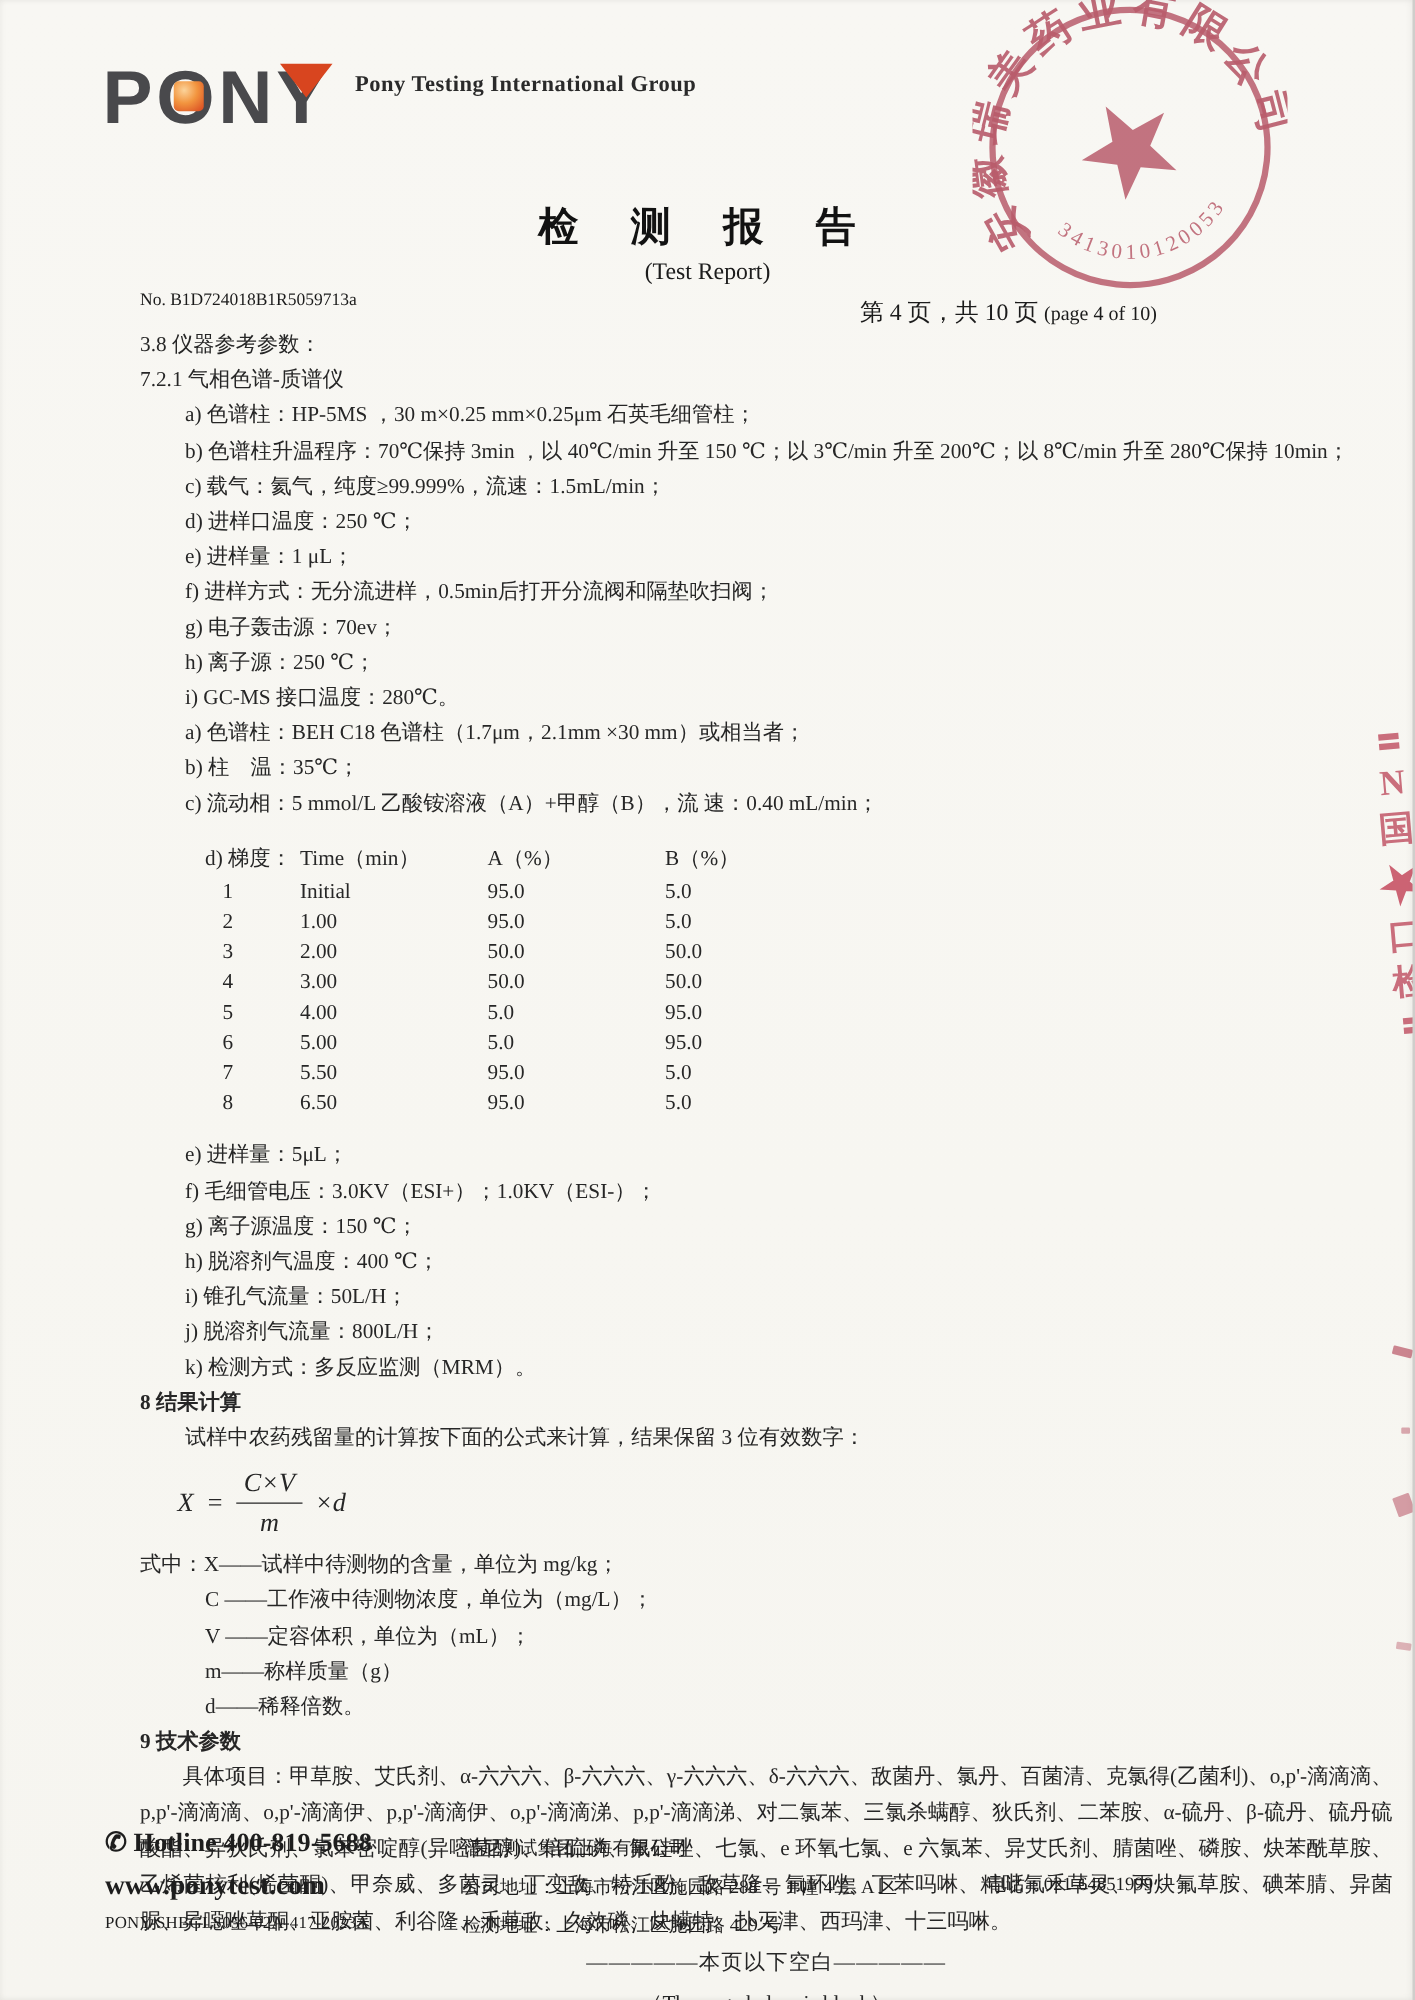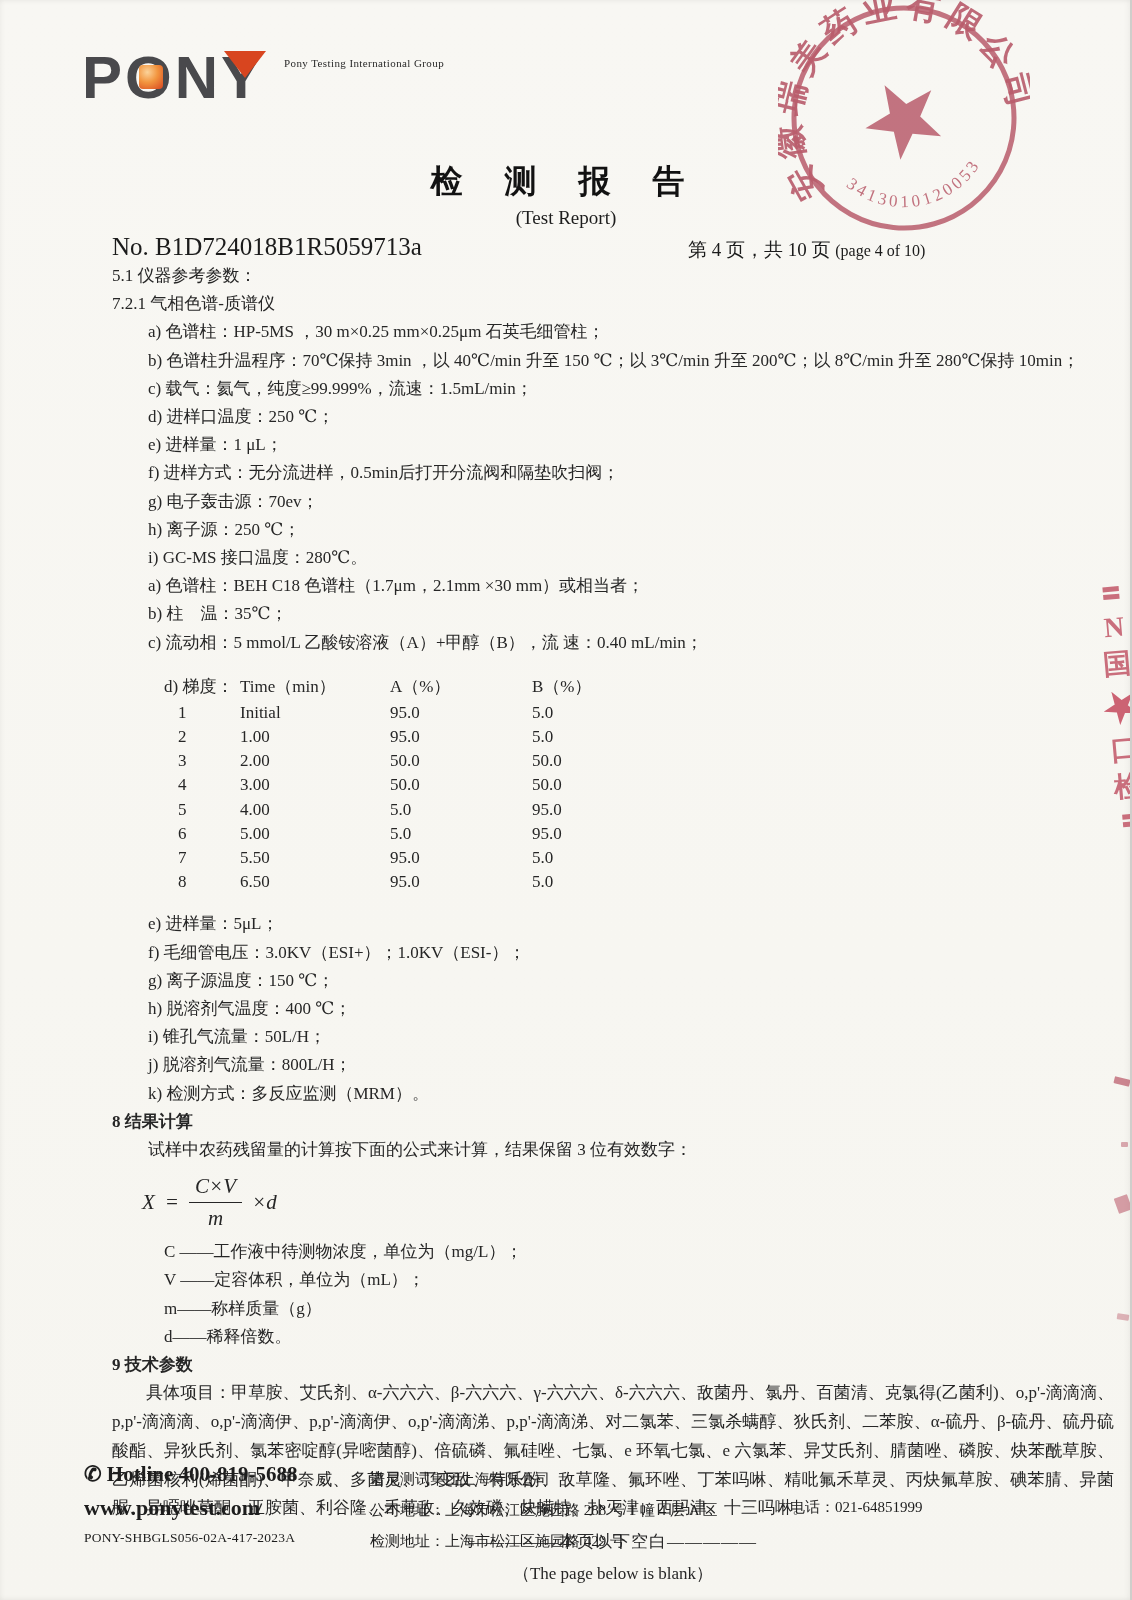--- a/index.html
+++ b/index.html
@@ -17,26 +17,26 @@
     font-family:"Liberation Sans","DejaVu Sans",sans-serif;
     font-weight:900;font-size:60px;line-height:1;letter-spacing:3px;color:#49494c;
   }
   .logo-o-accent{position:absolute;left:57px;top:17px;width:24px;height:24px;border-radius:4px;
     background:radial-gradient(circle at 35% 30%,#fbd39a 0%,#f2953f 45%,#d8451f 100%);}
   .logo-y-accent{position:absolute;left:142px;top:3px;width:0;height:0;
     border-left:21px solid transparent;border-right:21px solid transparent;
     border-top:27px solid #d8451f;}
   .logo-right{padding-top:4px;}
   .logo-cn{font-size:30px;font-weight:700;letter-spacing:15px;color:#151515;}
-  .logo-en{font-size:11px;font-weight:400;color:#2a2a2a;margin-top:5px;letter-spacing:.4px;text-align:center;}
+  .logo-en{font-size:18px;font-weight:700;color:#2a2a2a;margin-top:5px;letter-spacing:.4px;text-align:center;}
   
   .title-block{position:absolute;left:0;top:160px;width:100%;text-align:center;}
   .title-cn{font-size:32px;font-weight:600;letter-spacing:17px;color:#121212;}
   .title-en{font-size:19px;margin-top:3px;color:#1c1c1c;}
-  .report-no{position:absolute;left:112px;top:233px;font-size:25px;color:#1b1b1b;}
+  .report-no{position:absolute;left:112px;top:233px;font-size:14px;color:#1b1b1b;}
   .page-info{position:absolute;left:688px;top:237px;font-size:19px;color:#1b1b1b;white-space:nowrap;}
   .page-info .en{font-size:16px;}
   
   .content{position:absolute;left:112px;top:262px;width:1002px;font-size:17px;line-height:28.2px;}
   .ln{white-space:nowrap;}
   .ind{padding-left:36px;}
   .bold{font-weight:bold;}
   
   .grad{margin:16px;}
   .grad-row{display:grid;grid-template-columns:112px 150px 142px 400px;height:24.2px;line-height:24.2px;}
@@ -95,21 +95,21 @@
   </div>
 
   <div class="title-block">
     <div class="title-cn">检 测 报 告</div>
     <div class="title-en">(Test Report)</div>
   </div>
   <div class="report-no">No. B1D724018B1R5059713a</div>
   <div class="page-info"><span>第 4 页，共 10 页 </span><span class="en">(page 4 of 10)</span></div>
 
   <div class="content">
-    <div class="ln">5.1 仪器参考参数：</div>
+    <div class="ln">3.8 仪器参考参数：</div>
     <div class="ln">7.2.1 气相色谱-质谱仪</div>
     <div class="ln ind">a) 色谱柱：HP-5MS ，30 m×0.25 mm×0.25μm 石英毛细管柱；</div>
     <div class="ln ind">b) 色谱柱升温程序：70℃保持 3min ，以 40℃/min 升至 150 ℃；以 3℃/min 升至 200℃；以 8℃/min 升至 280℃保持 10min；</div>
     <div class="ln ind">c) 载气：氦气，纯度≥99.999%，流速：1.5mL/min；</div>
     <div class="ln ind">d) 进样口温度：250 ℃；</div>
     <div class="ln ind">e) 进样量：1 μL；</div>
     <div class="ln ind">f) 进样方式：无分流进样，0.5min后打开分流阀和隔垫吹扫阀；</div>
     <div class="ln ind">g) 电子轰击源：70ev；</div>
     <div class="ln ind">h) 离子源：250 ℃；</div>
     <div class="ln ind">i) GC-MS 接口温度：280℃。</div>
@@ -190,20 +190,21 @@
       <span>X</span>
       <span>=</span>
       <span class="frac">
         <span class="num">C×V</span>
         <span class="den">m</span>
       </span>
       <span>×d</span>
     </div>
 
     <div class="where">
+      <div class="ln"><span>式中：</span><span>X——试样中待测物的含量，单位为 mg/kg；</span></div>
       <div class="ln def-ind">C ——工作液中待测物浓度，单位为（mg/L）；</div>
       <div class="ln def-ind">V ——定容体积，单位为（mL）；</div>
       <div class="ln def-ind">m——称样质量（g）</div>
       <div class="ln def-ind">d——稀释倍数。</div>
     </div>
 
     <div class="ln bold">9 技术参数</div>
     <div class="tech-para">具体项目：甲草胺、艾氏剂、α-六六六、β-六六六、γ-六六六、δ-六六六、敌菌丹、氯丹、百菌清、克氯得(乙菌利)、o,p'-滴滴滴、p,p'-滴滴滴、o,p'-滴滴伊、p,p'-滴滴伊、o,p'-滴滴涕、p,p'-滴滴涕、对二氯苯、三氯杀螨醇、狄氏剂、二苯胺、α-硫丹、β-硫丹、硫丹硫酸酯、异狄氏剂、氯苯密啶醇(异嘧菌醇)、倍硫磷、氟硅唑、七氯、e 环氧七氯、e 六氯苯、异艾氏剂、腈菌唑、磷胺、炔苯酰草胺、乙烯菌核利(烯菌酮)、甲奈威、多菌灵、丁变敌、特乐酚、敌草隆、氟环唑、丁苯吗啉、精吡氟禾草灵、丙炔氟草胺、碘苯腈、异菌脲、异噁唑草酮、亚胺菌、利谷隆、禾草敌、久效磷、炔螨特、扑灭津、西玛津、十三吗啉。</div>
 
     <div class="blank-note">—————本页以下空白—————</div>

